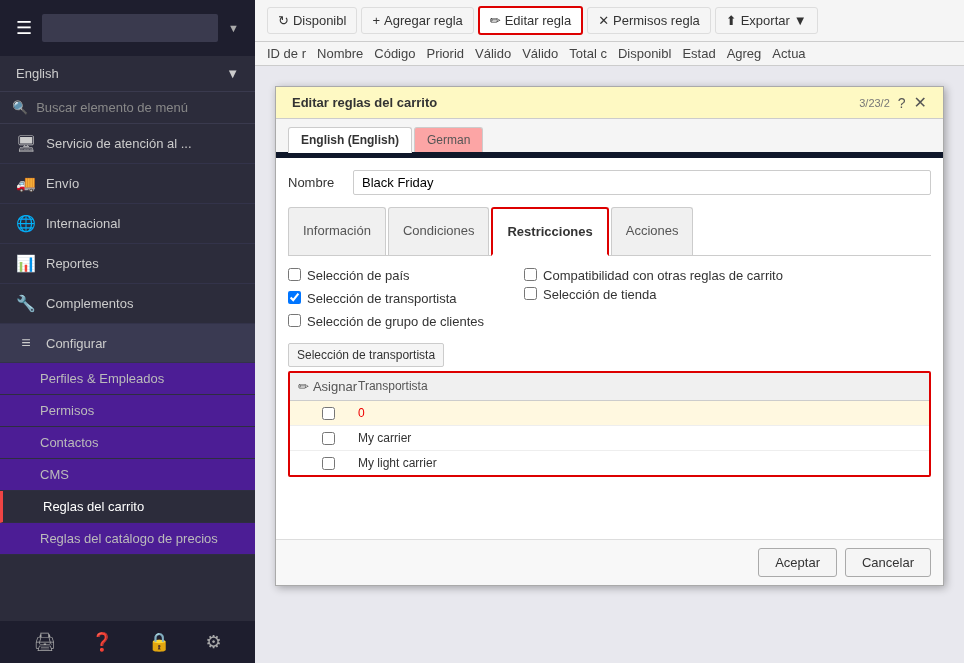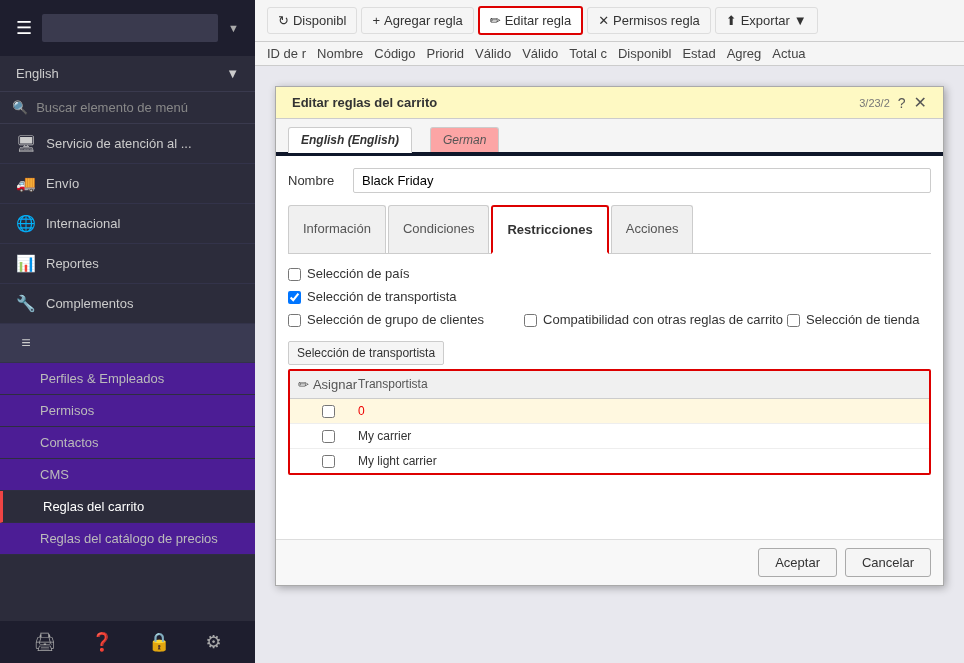--- a/index.html
+++ b/index.html
@@ -174,24 +174,23 @@
     .modal-title { font-weight: bold; font-size: 13px; color: #333; }
     .modal-title-actions { display: flex; align-items: center; gap: 8px; }
     .modal-close { cursor: pointer; font-size: 16px; color: #555; }
     .modal-help { cursor: pointer; font-size: 14px; color: #555; }
     .modal-page { font-size: 11px; color: #777; }
 
     
     .lang-tabs {
       padding: 8px 12px 0;
       display: flex;
-      gap: 18px;
-      border-bottom: 4px solid #0f172a;
+      gap: 2px;
+      border-bottom: 6px solid #0f172a;
       background: #f5f5f5;
-      font-style: italic;
     }
     .lang-tab {
       padding: 5px 12px;
       border: 1px solid #ccc;
       border-bottom: none;
       cursor: pointer;
       font-size: 12px;
       background: #fca5a5;
       color: #555;
       border-radius: 3px 3px 0 0;
@@ -252,21 +251,21 @@
       z-index: 1;
     }
 
     
     .checkboxes-area {
       display: flex;
       gap: 40px;
       margin-bottom: 14px;
     }
     .checkbox-col { display: flex; flex-direction: column; gap: 8px; }
-    .checkbox-row { display: flex; align-items: flex-end; gap: 6px; font-size: 12px; color: #333; }
+    .checkbox-row { display: flex; align-items: flex-start; gap: 6px; font-size: 12px; color: #333; }
     .checkbox-row input[type=checkbox] { cursor: pointer; }
 
     
     .carrier-section { }
     .carrier-section-title {
       font-size: 12px;
       color: #333;
       padding: 4px 8px;
       background: #f5f5f5;
       border: 1px solid #ccc;
@@ -322,21 +321,21 @@
     .footer-btn {
       padding: 6px 16px;
       border: 1px solid #aaa;
       border-radius: 3px;
       background: #f5f5f5;
       cursor: pointer;
       font-size: 13px;
       color: #333;
     }
 
-    .right-col-checks { display: flex; flex-direction: row; gap: 4px; }
+    .right-col-checks { display: flex; flex-direction: column; gap: 4px; }
   </style>
 </head>
 <body>
 
 <div class="sidebar">
   <div class="sidebar-header">
     <span class="hamburger-icon">☰</span>
     <div class="sidebar-logo"></div>
     <span class="sidebar-arrow">▼</span>
   </div>
@@ -367,20 +366,21 @@
     <div class="sidebar-item">
       <span class="item-icon">📊</span>
       <span class="item-label">Reportes</span>
     </div>
     <div class="sidebar-item">
       <span class="item-icon">🔧</span>
       <span class="item-label">Complementos</span>
     </div>
     <div class="sidebar-item active">
       <span class="item-icon">≡</span>
+      <span class="item-label">Configurar</span>
     </div>
 
     <div class="sidebar-submenu">
       <div class="sub-item">Perfiles &amp; Empleados</div>
       <div class="sub-item">Permisos</div>
       <div class="sub-item">Contactos</div>
       <div class="sub-item">CMS</div>
       <div class="sub-item highlighted">Reglas del carrito</div>
       <div class="sub-item">Reglas del catálogo de precios</div>
     </div>

